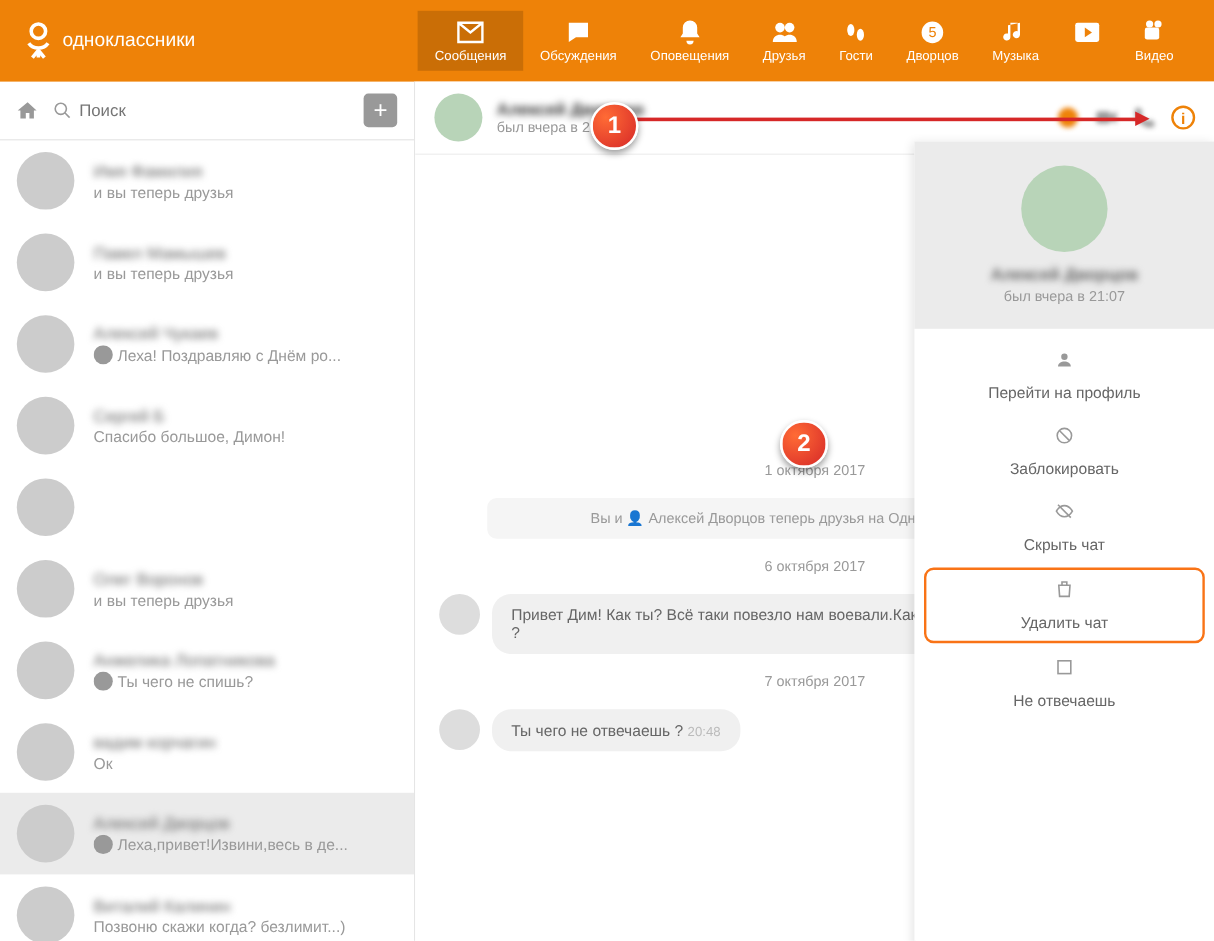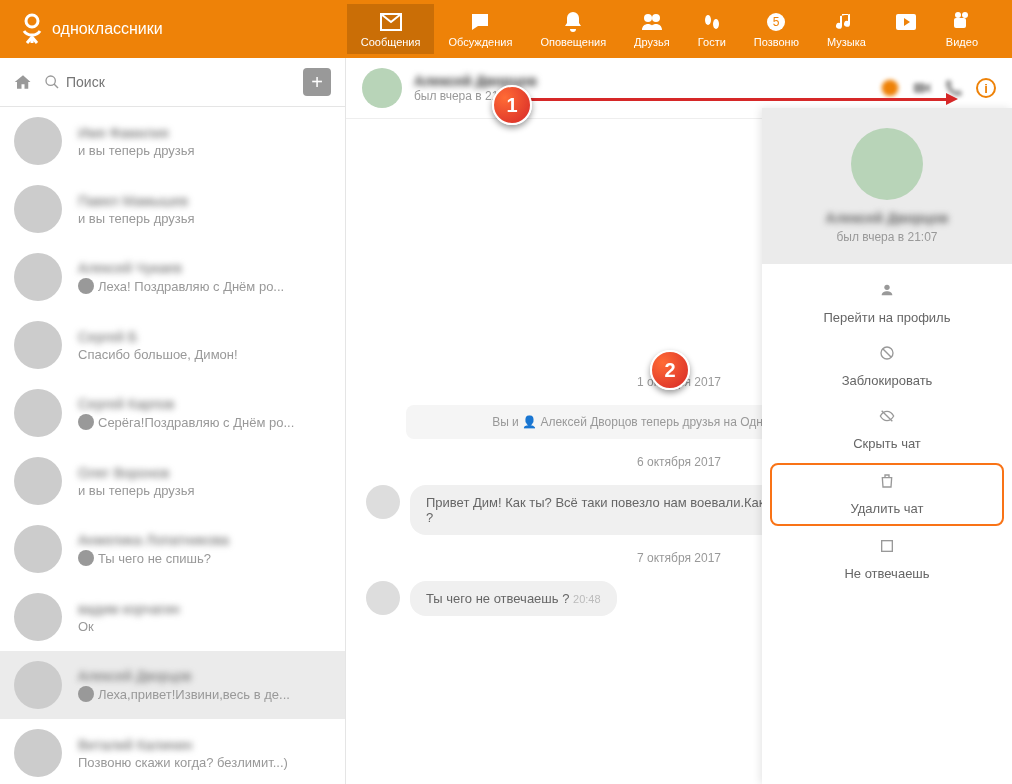--- a/index.html
+++ b/index.html
@@ -1,18 +1,18 @@
 <!DOCTYPE html>
 <html><head>
 <meta charset="utf-8">
 <style>
 * { margin: 0; padding: 0; box-sizing: border-box; font-family: Arial, sans-serif; }
 body { background: #fff; width: 1012px; height: 784px; overflow: hidden; position: relative; }
 
-.header { background: #ee8208; height: 58px; display: flex; align-items: center; padding: 0 20px; }
+.header { background: #ee8208; height: 68px; display: flex; align-items: center; padding: 0 20px; }
 .logo { display: flex; align-items: center; color: #fff; font-size: 16px; gap: 8px; margin-right: auto; }
 .logo-icon { width: 24px; height: 32px; }
 .nav { display: flex; gap: 0; }
 .nav-item { display: flex; flex-direction: column; align-items: center; color: #fff; padding: 6px 14px; cursor: pointer; position: relative; }
 .nav-item.active { background: rgba(0,0,0,0.15); }
 .nav-icon { width: 24px; height: 24px; margin-bottom: 2px; }
 .nav-label { font-size: 11px; }
 
 .content { display: flex; height: calc(100% - 58px); }
 
@@ -112,21 +112,21 @@
           <ellipse cx="8" cy="10" rx="3" ry="5" fill="#fff"></ellipse>
           <ellipse cx="16" cy="14" rx="3" ry="5" fill="#fff"></ellipse>
         </svg>
         <span class="nav-label">Гости</span>
       </div>
       <div class="nav-item">
         <svg class="nav-icon" viewBox="0 0 24 24">
           <circle cx="12" cy="12" r="9" fill="#fff"></circle>
           <text x="12" y="16" text-anchor="middle" font-size="12" fill="#ee8208">5</text>
         </svg>
-        <span class="nav-label">Позвоню</span>
+        <span class="nav-label">Дворцов</span>
       </div>
       <div class="nav-item">
         <svg class="nav-icon" viewBox="0 0 24 24">
           <path d="M8 4v12a3 3 0 11-2-3V6l10-2v10a3 3 0 11-2-3V4z" fill="#fff"></path>
         </svg>
         <span class="nav-label">Музыка</span>
       </div>
       <div class="nav-item">
         <svg class="nav-icon" viewBox="0 0 24 24">
           <rect x="2" y="4" width="20" height="16" rx="2" fill="#fff"></rect>
@@ -184,24 +184,20 @@
         </div>
         <div class="chat-item">
           <div class="chat-avatar"></div>
     <div class="chat-info">
       <div class="chat-name">Сергей Б</div>
       <div class="chat-preview">Спасибо большое, Димон!</div>
     </div>
         </div>
         <div class="chat-item">
           <div class="chat-avatar"></div>
-    <div class="chat-info">
-      <div class="chat-name">Сергей Карпов</div>
-      <div class="chat-preview"><span class="mini-avatar"></span>Серёга!Поздравляю с Днём ро...</div>
-    </div>
         </div>
         <div class="chat-item">
           <div class="chat-avatar"></div>
     <div class="chat-info">
       <div class="chat-name">Олег Воронов</div>
       <div class="chat-preview">и вы теперь друзья</div>
     </div>
         </div>
         <div class="chat-item">
           <div class="chat-avatar"></div>

